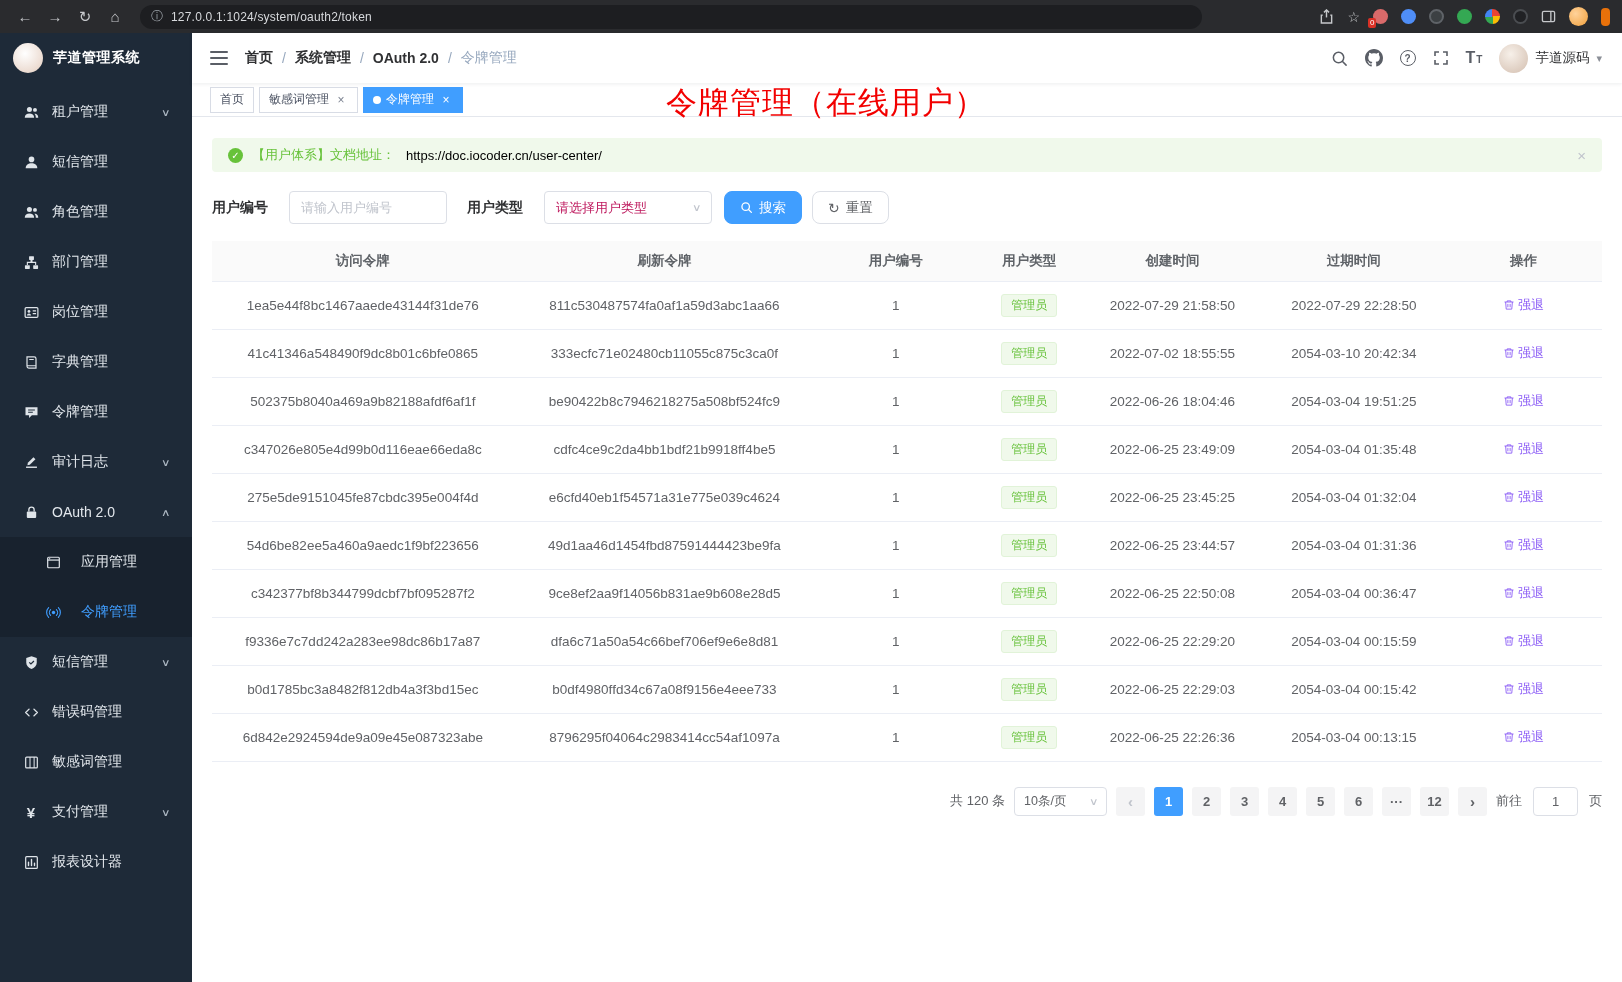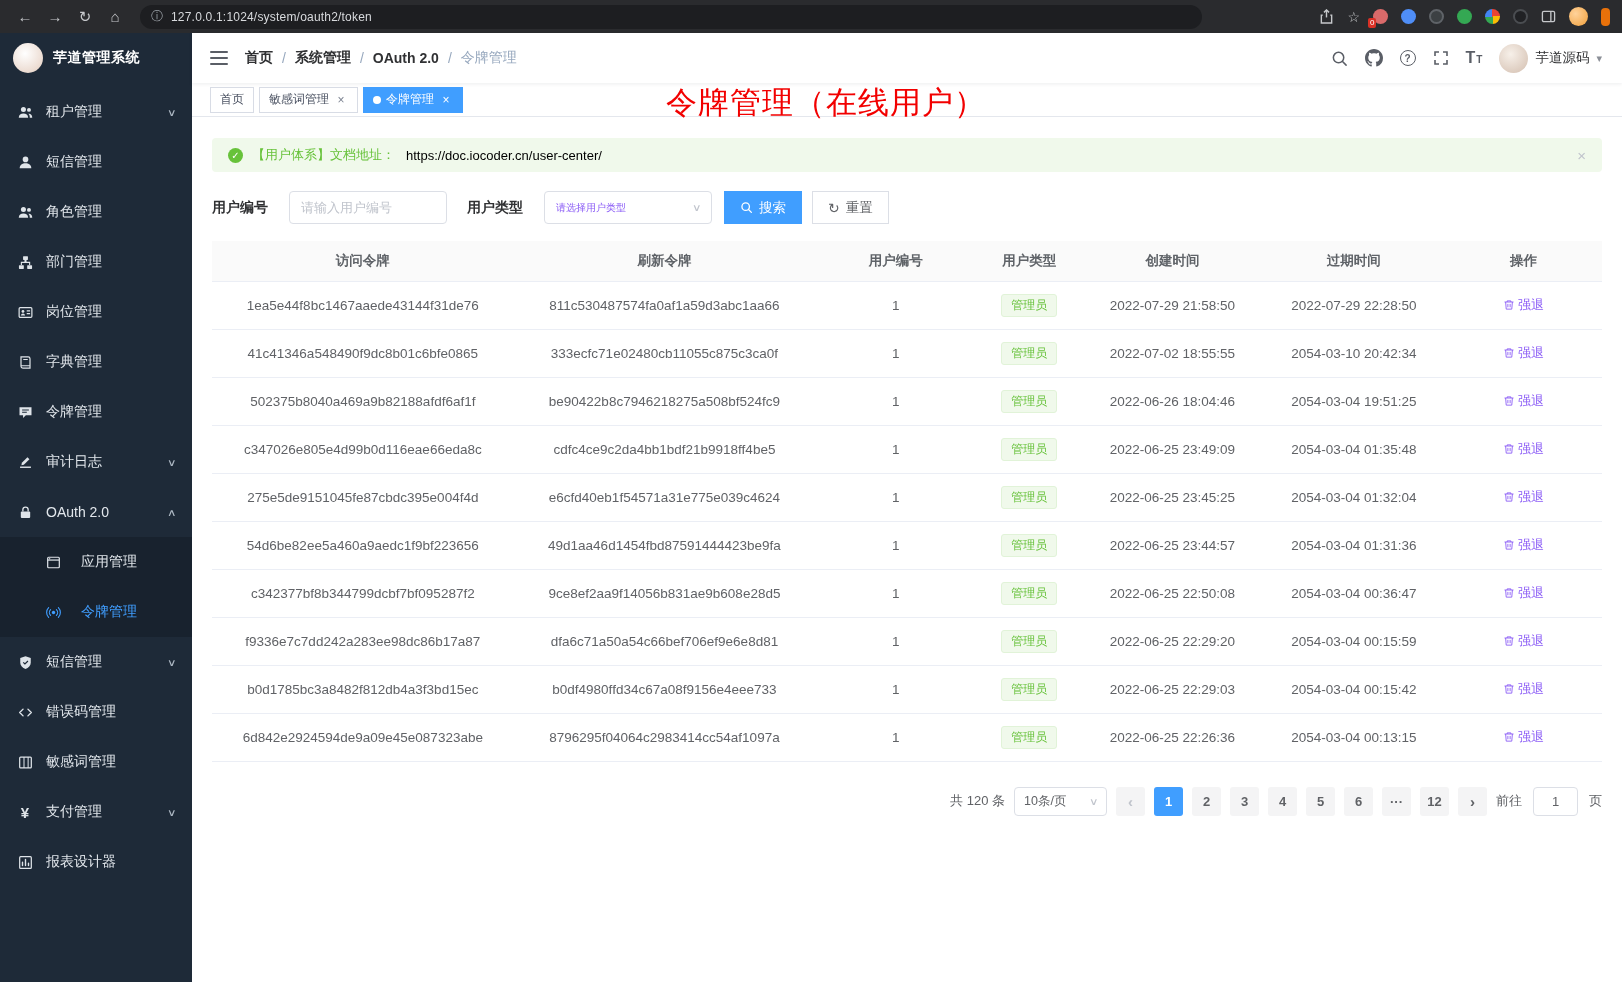--- a/index.html
+++ b/index.html
@@ -20,21 +20,21 @@
   .chrome-avatar { width:19px; height:19px; border-radius:50%; background:radial-gradient(circle at 35% 35%, #ffd29a, #f0a03c); }
   .update-pill { width:9px; height:18px; border-radius:4px; background:#e8710a; }
 
   
   .app { display:flex; height:949px; }
   .sidebar { width:192px; background:#1e2a38; flex-shrink:0; display:flex; flex-direction:column; }
   .logo-bar { height:50px; display:flex; align-items:center; gap:10px; padding:0 13px; cursor:pointer; }
   .logo-avatar { width:30px; height:30px; border-radius:50%; background:radial-gradient(circle at 40% 35%, #ffffff, #ecdcd2 70%, #d9c5b8); flex-shrink:0; }
   .logo-title { color:#fff; font-size:14px; font-weight:700; letter-spacing:.5px; white-space:nowrap; }
   .menu { flex:1; padding-top:4px; }
-  .menu-item { height:50px; display:flex; align-items:center; gap:13px; padding:0 17px; color:#e2e7ec; font-size:14px; cursor:pointer; white-space:nowrap; }
+  .menu-item { height:50px; display:flex; align-items:center; gap:13px; padding:0 23px; color:#e2e7ec; font-size:14px; cursor:pointer; white-space:nowrap; }
   .micon { width:16px; height:16px; display:flex; align-items:center; justify-content:center; color:#dfe4e9; flex-shrink:0; }
   .chev { margin-left:auto; color:#aeb9c4; font-size:10px; transform:scaleX(1.3); }
   .menu-item.sub { background:#18222e; padding-left:45px;gap:20px; }
   .menu-item.active, .menu-item.active .micon { color:#409eff; }
   .yen-glyph { font-size:15px; font-weight:700; line-height:1; }
 
   .main { flex:1; display:flex; flex-direction:column; background:#fff; min-width:0; }
 
   
   .navbar { height:50px; display:flex; align-items:center; padding:0 20px 0 18px; background:#fff; box-shadow:0 1px 4px rgba(0,21,41,.08); position:relative; z-index:3; }
@@ -70,23 +70,23 @@
   .alert-text { color:#67a23a; color:#67c23a; }
   .alert-link { color:#000000; text-decoration:none; margin-left:2px; cursor:pointer; }
   .alert-close { margin-left:auto; color:#c0c4cc; font-size:15px; cursor:pointer; }
 
   .filter-row { display:flex; align-items:center; margin-top:19px; }
   .flabel { font-size:14px; font-weight:700; color:#303133; margin-right:21px; white-space:nowrap; }
   .flabel2 { margin-left:20px; }
   .tin { width:158px; height:33px; border:1px solid #dcdfe6; border-radius:4px; padding:0 11px; font-size:13px; color:#606266; outline:none; font-family:inherit; }
   .tin::placeholder { color:#c0c4cc; }
   .fselect { width:168px; height:33px; border:1px solid #dcdfe6; border-radius:4px; display:flex; align-items:center; justify-content:space-between; padding:0 11px; cursor:pointer; background:#fff; }
-  .sel-text { color:#8b5cf6; font-size:10px; }
+  .sel-text { color:#be185d; font-size:13px; }
   .sel-caret { color:#c0c4cc; font-size:10px; transform:scaleX(1.3); }
-  .btn { height:33px; display:inline-flex; align-items:center; gap:6px; border-radius:0; font-size:13.5px; padding:0 15px; cursor:pointer; border:1px solid #dcdfe6; background:#fff; color:#606266; font-family:inherit; }
+  .btn { height:33px; display:inline-flex; align-items:center; gap:6px; border-radius:8px; font-size:13.5px; padding:0 15px; cursor:pointer; border:1px solid #dcdfe6; background:#fff; color:#606266; font-family:inherit; }
   .btn-primary { background:#409eff; border-color:#409eff; color:#fff; margin-left:12px; }
   .btn-plain { margin-left:10px; }
   .reset-glyph { font-size:14px; line-height:1; }
 
   .data-table { width:100%; border-collapse:collapse; margin-top:17px; table-layout:fixed; }
   .data-table th { height:40px; background:#fafafa; color:#5f6368; font-size:13.5px; font-weight:700; border-bottom:1px solid #ebeef5; text-align:center; }
   .data-table td { height:48px; color:#606266; font-size:13.5px; text-align:center; border-bottom:1px solid #ebeef5; white-space:nowrap; overflow:hidden; }
   .badge { display:inline-block; padding:2px 9px; background:#f0f9eb; border:1px solid #e1f3d8; color:#67c23a; border-radius:3px; font-size:12px; line-height:17px; }
   .act { color:#8b5cf6; display:inline-flex; align-items:center; gap:3px; font-size:13px; cursor:pointer; text-decoration:none; }
 

